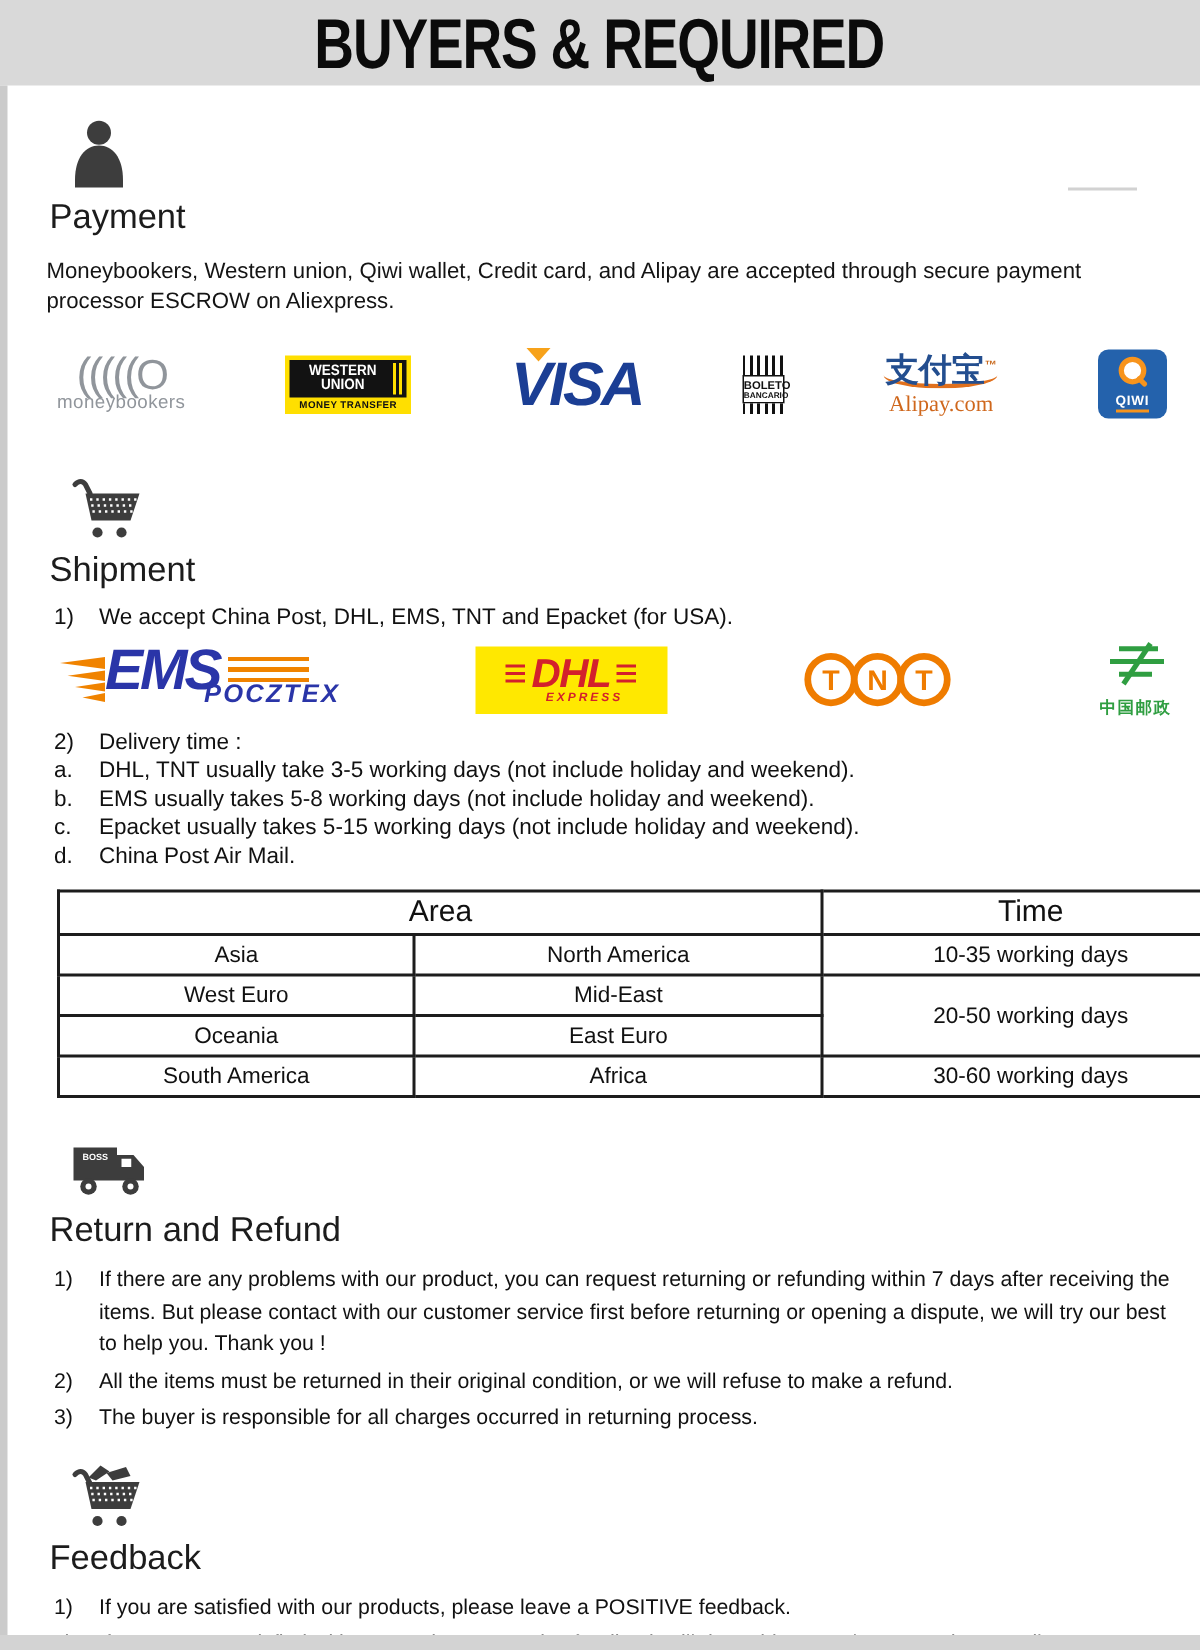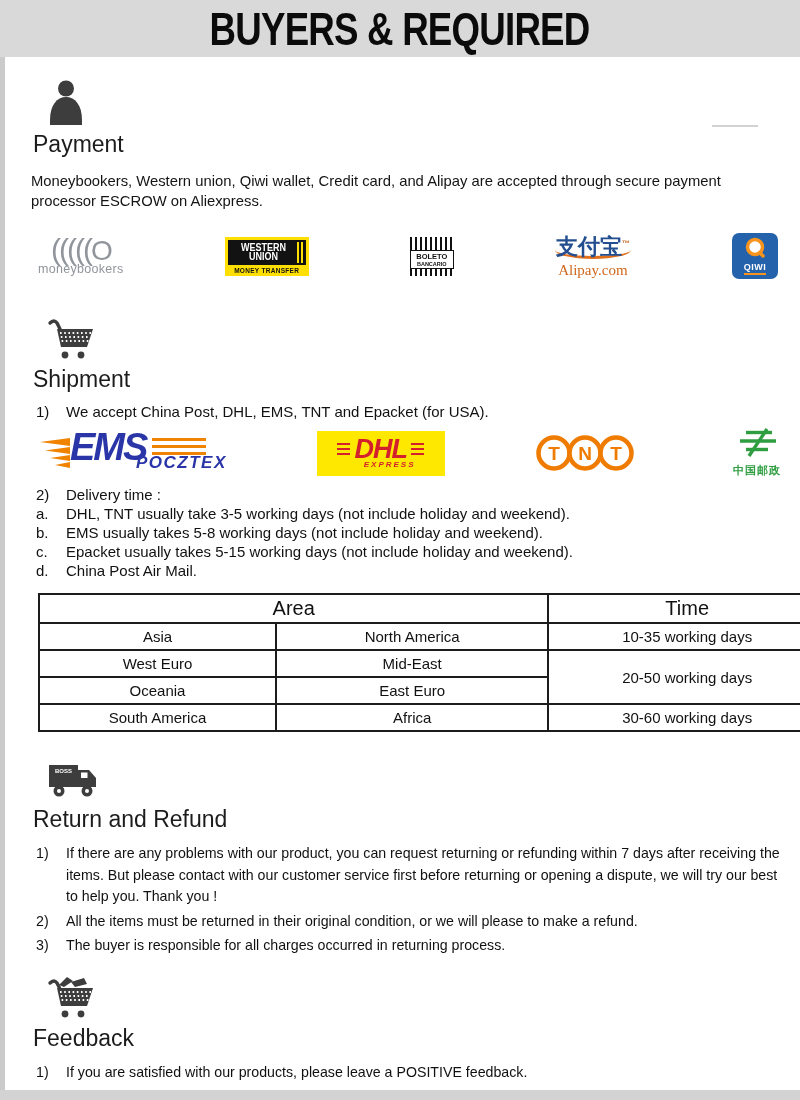--- a/index.html
+++ b/index.html
@@ -49,21 +49,21 @@
   .wu-bars { position:absolute; right:2px; top:2px; bottom:2px; width:7px;
              background:repeating-linear-gradient(90deg,#ffdf00 0 2px,#121212 2px 4px); }
   .wu-bottom { font-size:6.5px; font-weight:800; color:#111; text-align:center; padding-top:2px; letter-spacing:0.3px; }
   
   .visa { position:relative; }
   .visa-text { font-size:41px; font-weight:900; font-style:italic; color:#1b3e94; letter-spacing:-2px; }
   .visa-wedge { position:absolute; left:10px; top:-1px; width:0; height:0;
                 border-left:8px solid transparent; border-right:8px solid transparent;
                 border-top:9px solid #f7a21a; }
   
-  .boleto { width:44px; }
+  .boleto { width:28px; }
   .boleto-bar { height:13px; background:repeating-linear-gradient(90deg,#111 0 2px,#fff 2px 5px); }
   .boleto-bar.bottom { height:7px; }
   .boleto-mid { border:1.5px solid #111; background:#fff; text-align:center; padding:1px 0; }
   .boleto-mid b { display:block; font-size:7.5px; font-weight:900; color:#111; }
   .boleto-mid i { display:block; font-size:5.5px; font-weight:700; font-style:normal; color:#111; }
   
   .alipay { text-align:center; }
   .alipay-cn { font-size:22px; font-weight:700; color:#234e8f; line-height:22px; }
   .alipay-cn sup { font-size:8px; color:#c96a1e; }
   .alipay-swoosh { width:76px; height:9px; border-bottom:3px solid #e0701d;
@@ -142,20 +142,24 @@
         <div class="mb-arcs"><span>(((((</span><span class="mb-o">O</span></div>
         <div class="mb-label">moneybookers</div>
       </div>
       <div class="wu">
         <div class="wu-black">
           <span>WESTERN</span>
           <span>UNION</span>
           <i class="wu-bars"></i>
         </div>
         <div class="wu-bottom">MONEY TRANSFER</div>
+      </div>
+      <div class="visa">
+        <span class="visa-wedge"></span>
+        <span class="visa-text">VISA</span>
       </div>
       <div class="boleto">
         <div class="boleto-bar"></div>
         <div class="boleto-mid">
           <b>BOLETO</b>
           <i>BANCARIO</i>
         </div>
         <div class="boleto-bar bottom"></div>
       </div>
       <div class="alipay">
@@ -300,21 +304,21 @@
         <circle cx="41" cy="31" r="2" fill="#fff"></circle>
     </svg>
     <h2 class="sec-title">Return and Refund</h2>
     <div class="items-block">
       <div class="para-line">
         <span class="num">1)</span>
         <span class="txt">If there are any problems with our product, you can request returning or refunding within 7 days after receiving the items. But please contact with our customer service first before returning or opening a dispute, we will try our best to help you. Thank you !</span>
       </div>
       <div class="para-line">
         <span class="num">2)</span>
-        <span class="txt">All the items must be returned in their original condition, or we will please to make a refund.</span>
+        <span class="txt">All the items must be returned in their original condition, or we will refuse to make a refund.</span>
       </div>
       <div class="para-line">
         <span class="num">3)</span>
         <span class="txt">The buyer is responsible for all charges occurred in returning process.</span>
       </div>
     </div>
   </section>
 
   <section>
     <svg class="sec-icon fb-icon" width="50" height="48" viewBox="0 0 50 48">

